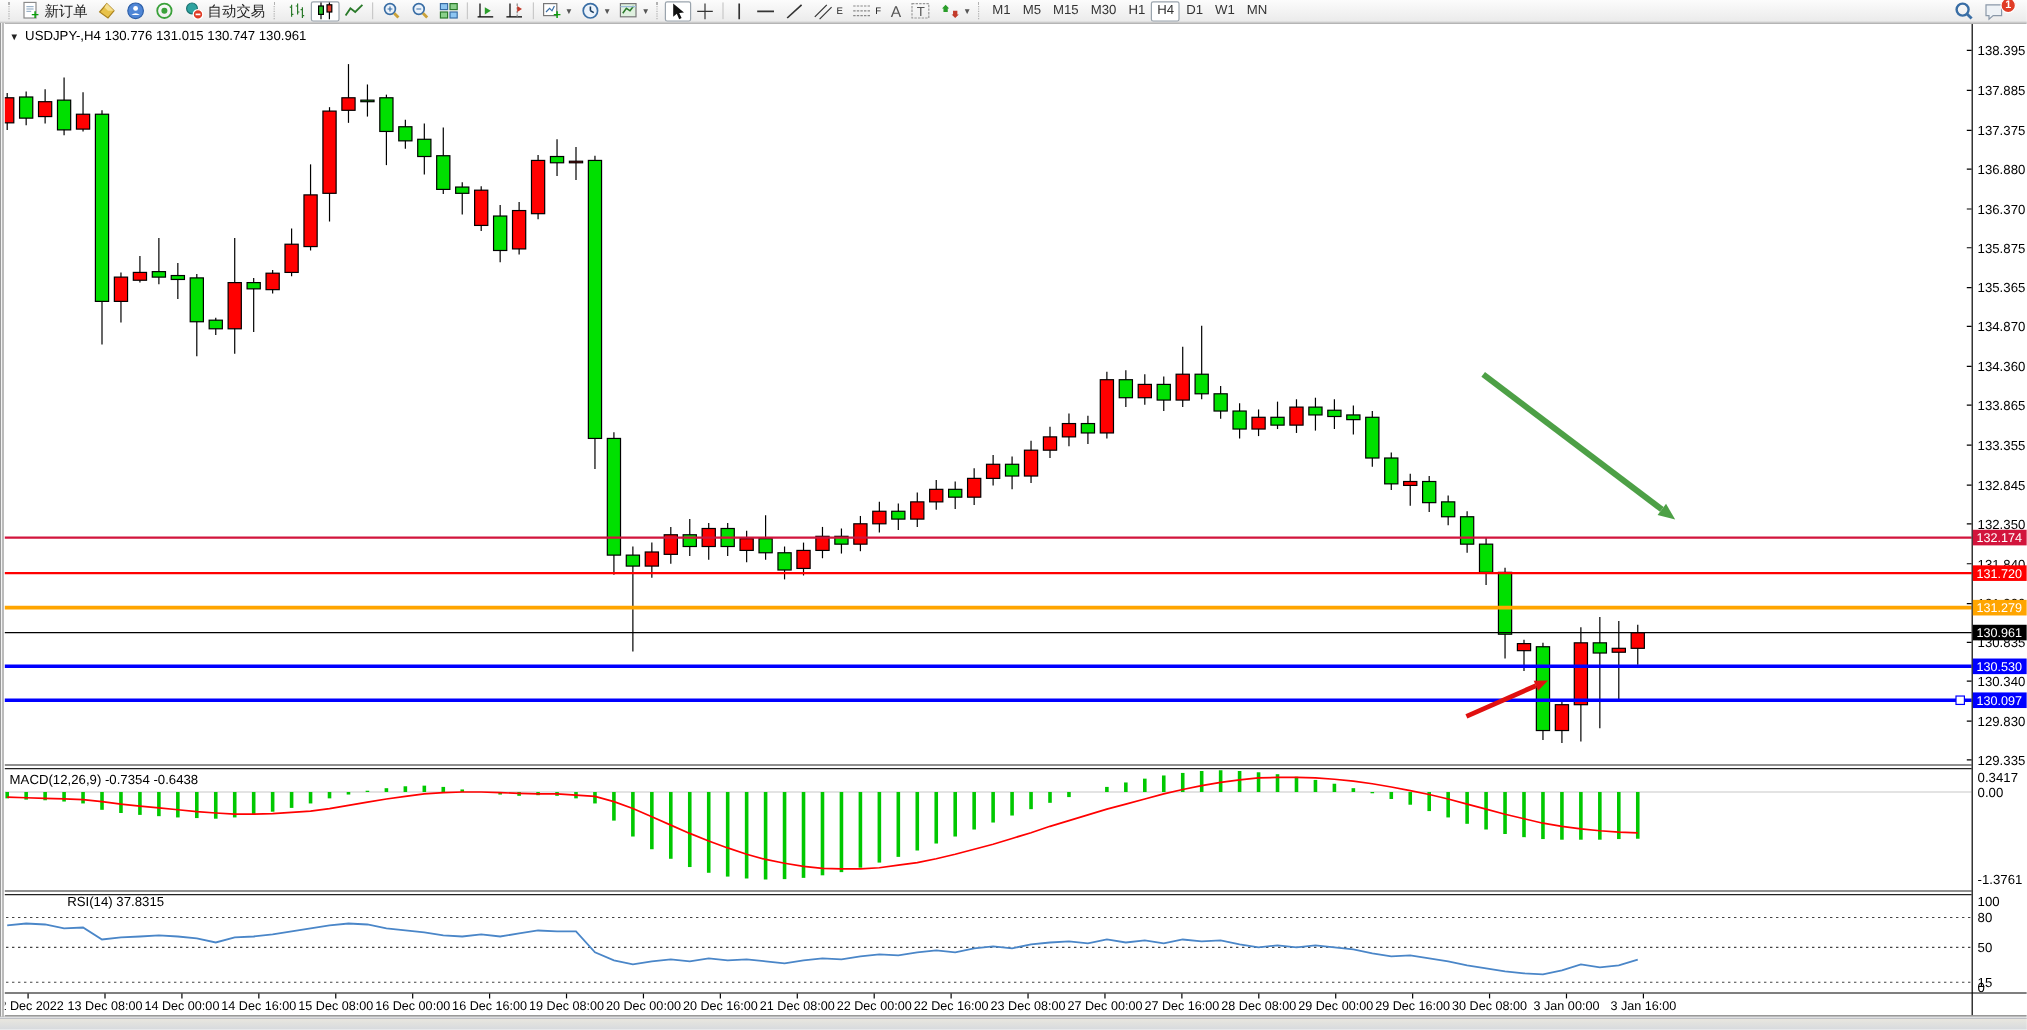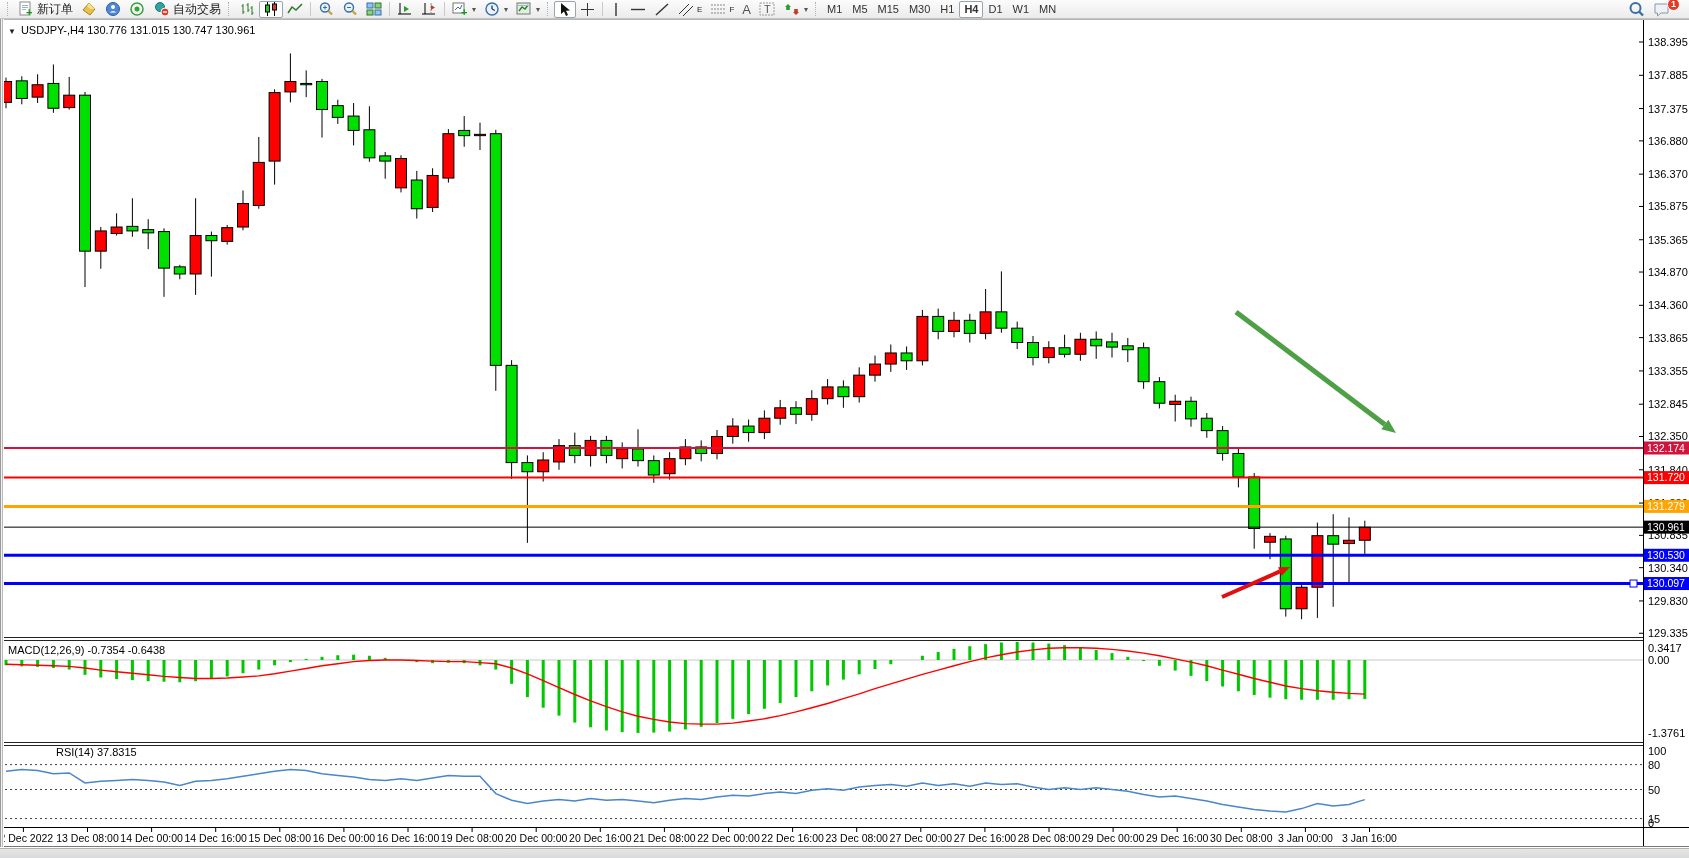--- a/index.html
+++ b/index.html
@@ -3,21 +3,21 @@
 <meta charset="utf-8">
 <style>
   *{box-sizing:border-box;margin:0;padding:0}
   html,body{width:1689px;height:858px;overflow:hidden;background:#fff;
     font-family:"Liberation Sans","DejaVu Sans",sans-serif;}
   
   .toolbar{position:absolute;top:0;left:0;width:1689px;height:19px;z-index:5;
     background:linear-gradient(#fcfcfc,#ebebeb);border-bottom:1px solid #c3c3c3;
     display:flex;align-items:center;padding:0 4px;font-size:12px;color:#222;}
   .tbtn{height:17px;display:flex;align-items:center;gap:3px;padding:0 3px;border:1px solid transparent;border-radius:2px;white-space:nowrap;}
-  .tbtn.pressed{background:#fff;border:1px solid #9aa4ad;font-weight:bold;}
+  .tbtn.pressed{background:#fff;border:1px solid #9aa4ad;}
   .tf{min-width:24px;color:#333;font-size:11px;padding:0 4px;}
   .sep{width:1px;height:14px;background:#c9c9c9;margin:0 3px;}
   .grip{width:4px;height:14px;border-left:1px dotted #b2b2b2;margin:0 3px;}
   .ic{display:inline-block;line-height:0}
   .caret{font-size:8px;color:#555;margin-left:1px}
   .spacer{flex:1}
   .badge{position:absolute;top:-4px;right:-6px;width:13px;height:13px;border-radius:50%;
     background:#e03c26;color:#fff;font-size:9px;font-weight:bold;display:flex;align-items:center;justify-content:center;border:1px solid #fff;}
   .chat-wrap{position:relative;margin-right:10px}
   

